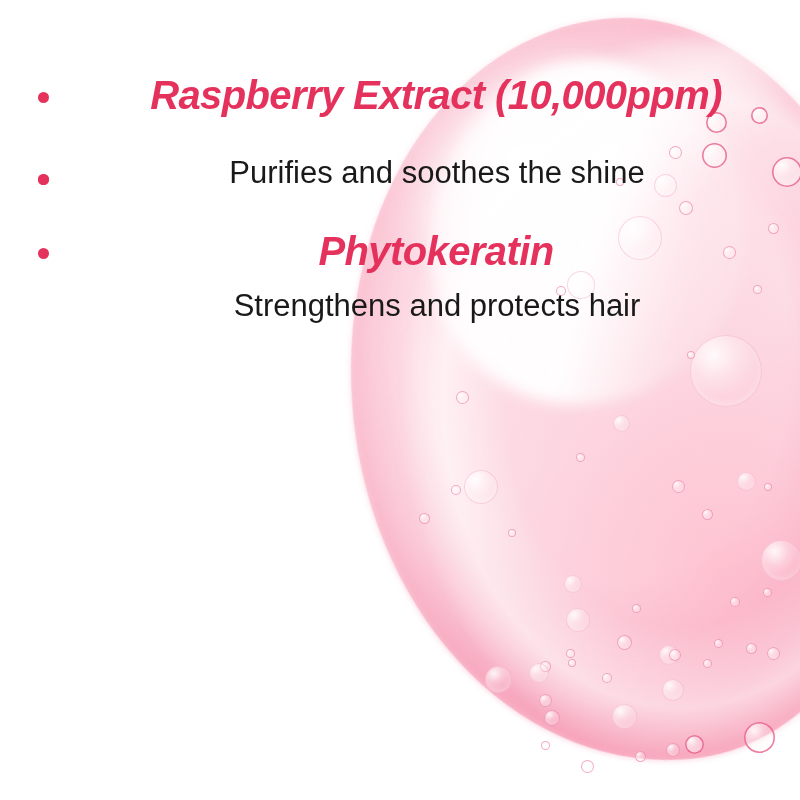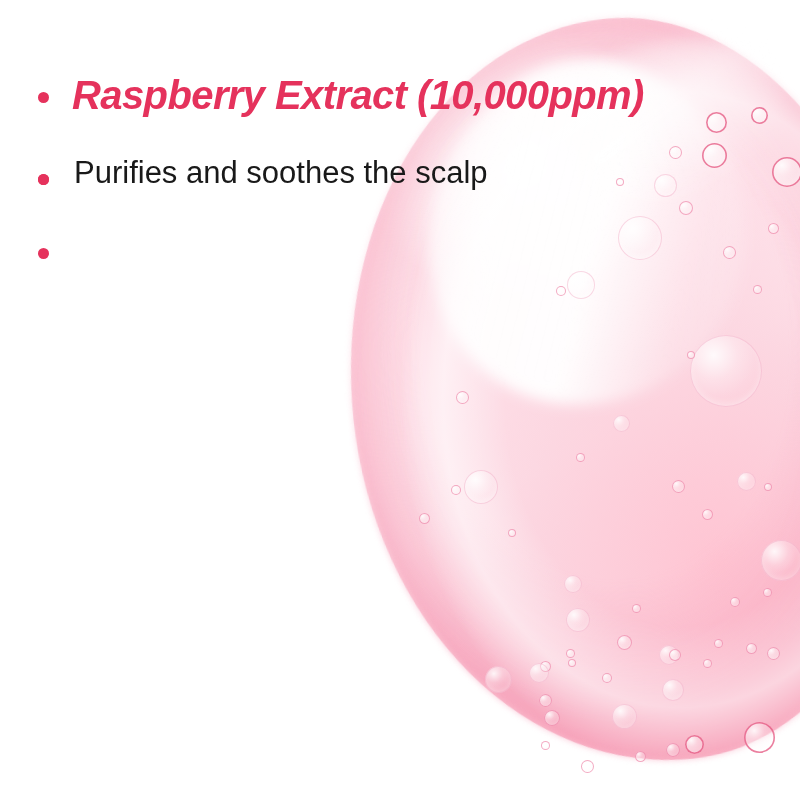--- a/index.html
+++ b/index.html
@@ -9,20 +9,21 @@
     background:#ffffff;
     font-family:"Liberation Sans", sans-serif;
     overflow:hidden;
   }
 
   .poster {
     position:relative;
     width:800px; height:800px;
     background:#ffffff;
     overflow:hidden;
+    text-align:center;
   }
 
   
   .gel-layer {
     position:absolute;
     inset:0;
     z-index:0;
     pointer-events:none;
   }
 
@@ -266,22 +267,24 @@
         <span class="ing-bullet"></span>
         <div class="ing-title">Raspberry Extract (10,000ppm)</div>
       </li>
 
       <li class="ing-item">
         <span class="ing-bullet"></span>
       </li>
 
       <li class="ing-item">
         <span class="ing-bullet"></span>
-        <div class="ing-desc">Purifies and soothes the scalp</div>
-      </li>
-
-      <li class="ing-item">
-        <span class="ing-bullet"></span>
+        <div class="ing-desc">Purifies and soothes the shine</div>
+      </li>
+
+      <li class="ing-item">
+        <span class="ing-bullet"></span>
+        <div class="ing-title">Phytokeratin</div>
+        <div class="ing-desc">Strengthens and protects hair</div>
       </li>
 
     </ul>
   </div>
 </div>
 
 </body></html>

